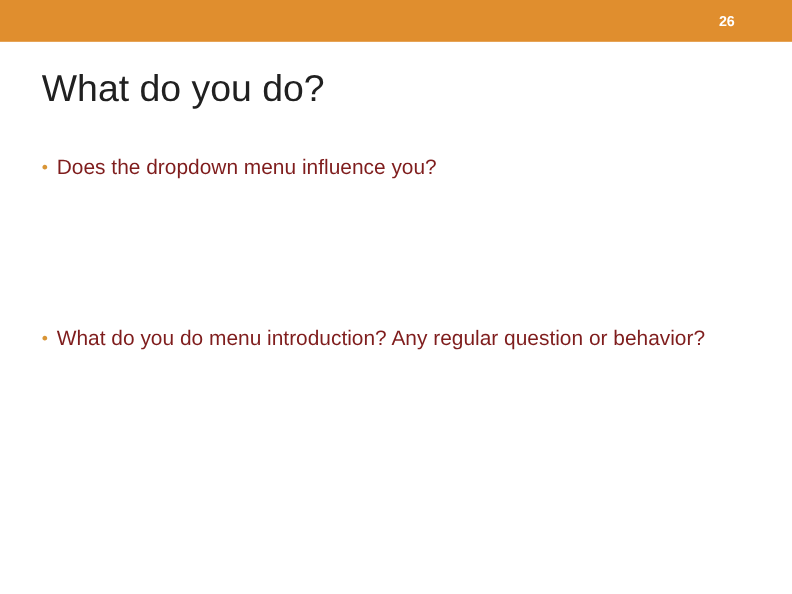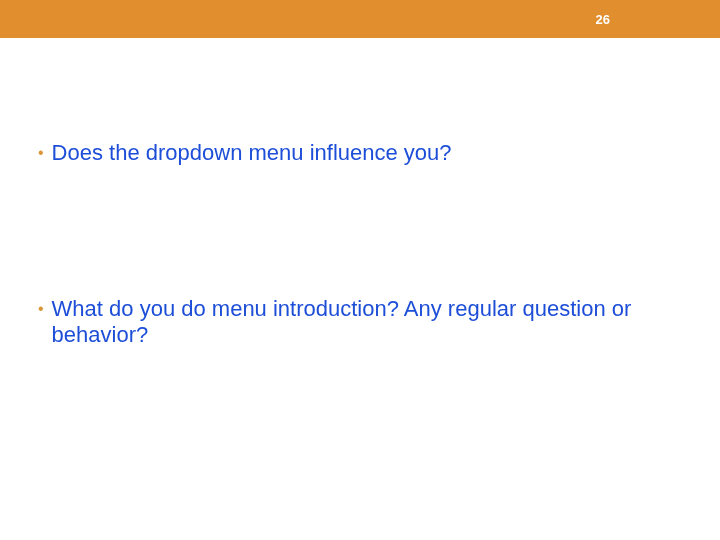--- a/index.html
+++ b/index.html
@@ -13,21 +13,21 @@
   .header-bar {
     position: absolute;
     top: 0;
     left: 0;
     width: 720px;
     height: 38px;
     background: #e08e2e;
     display: flex;
     justify-content: flex-end;
     align-items: center;
-    padding-right: 110px;
+    padding-right: 52px;
   }
   .page-number {
     color: #ffffff;
     font-size: 13px;
     font-weight: bold;
   }
   .title {
     position: absolute;
     top: 62px;
     left: 38px;
@@ -48,34 +48,35 @@
     margin-bottom: 130px;
   }
   .bullet-dot {
     color: #d99536;
     font-size: 16px;
     line-height: 26px;
     margin-right: 8px;
     flex-shrink: 0;
   }
   .bullet-text {
-    color: #1d4ed8;
-    font-size: 22px;
+    color: #7f1d1d;
+    font-size: 19px;
     line-height: 26px;
   }
 </style>
 </head>
 <body>
 
 <div class="slide">
 
   <div class="header-bar">
     <span class="page-number">26</span>
   </div>
 
+  <h1 class="title">What do you do?</h1>
 
   <div class="bullets">
     <div class="bullet-item">
       <span class="bullet-dot">•</span>
       <span class="bullet-text">Does the dropdown menu influence you?</span>
     </div>
     <div class="bullet-item">
       <span class="bullet-dot">•</span>
       <span class="bullet-text">What do you do menu introduction? Any regular question or behavior?</span>
     </div>

